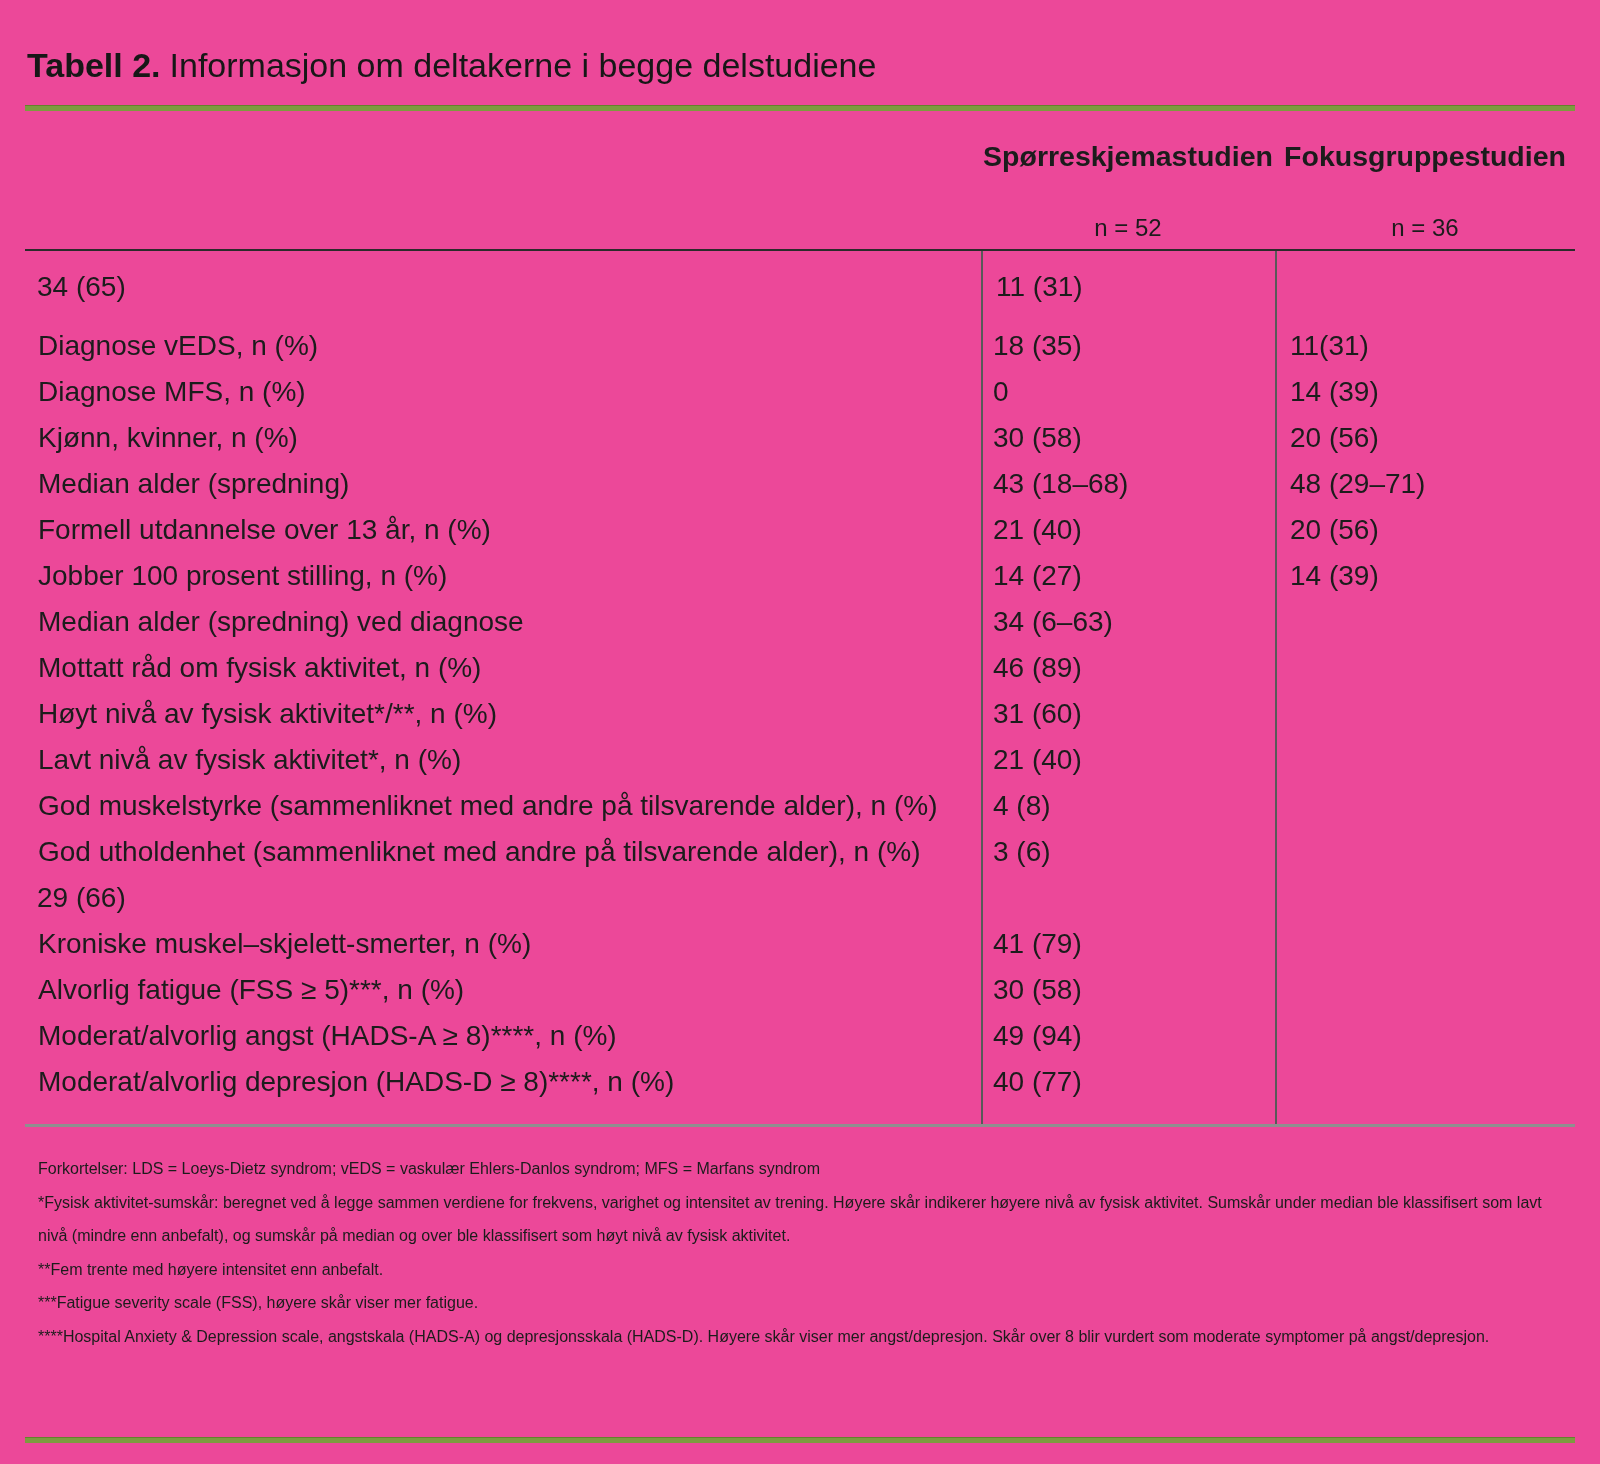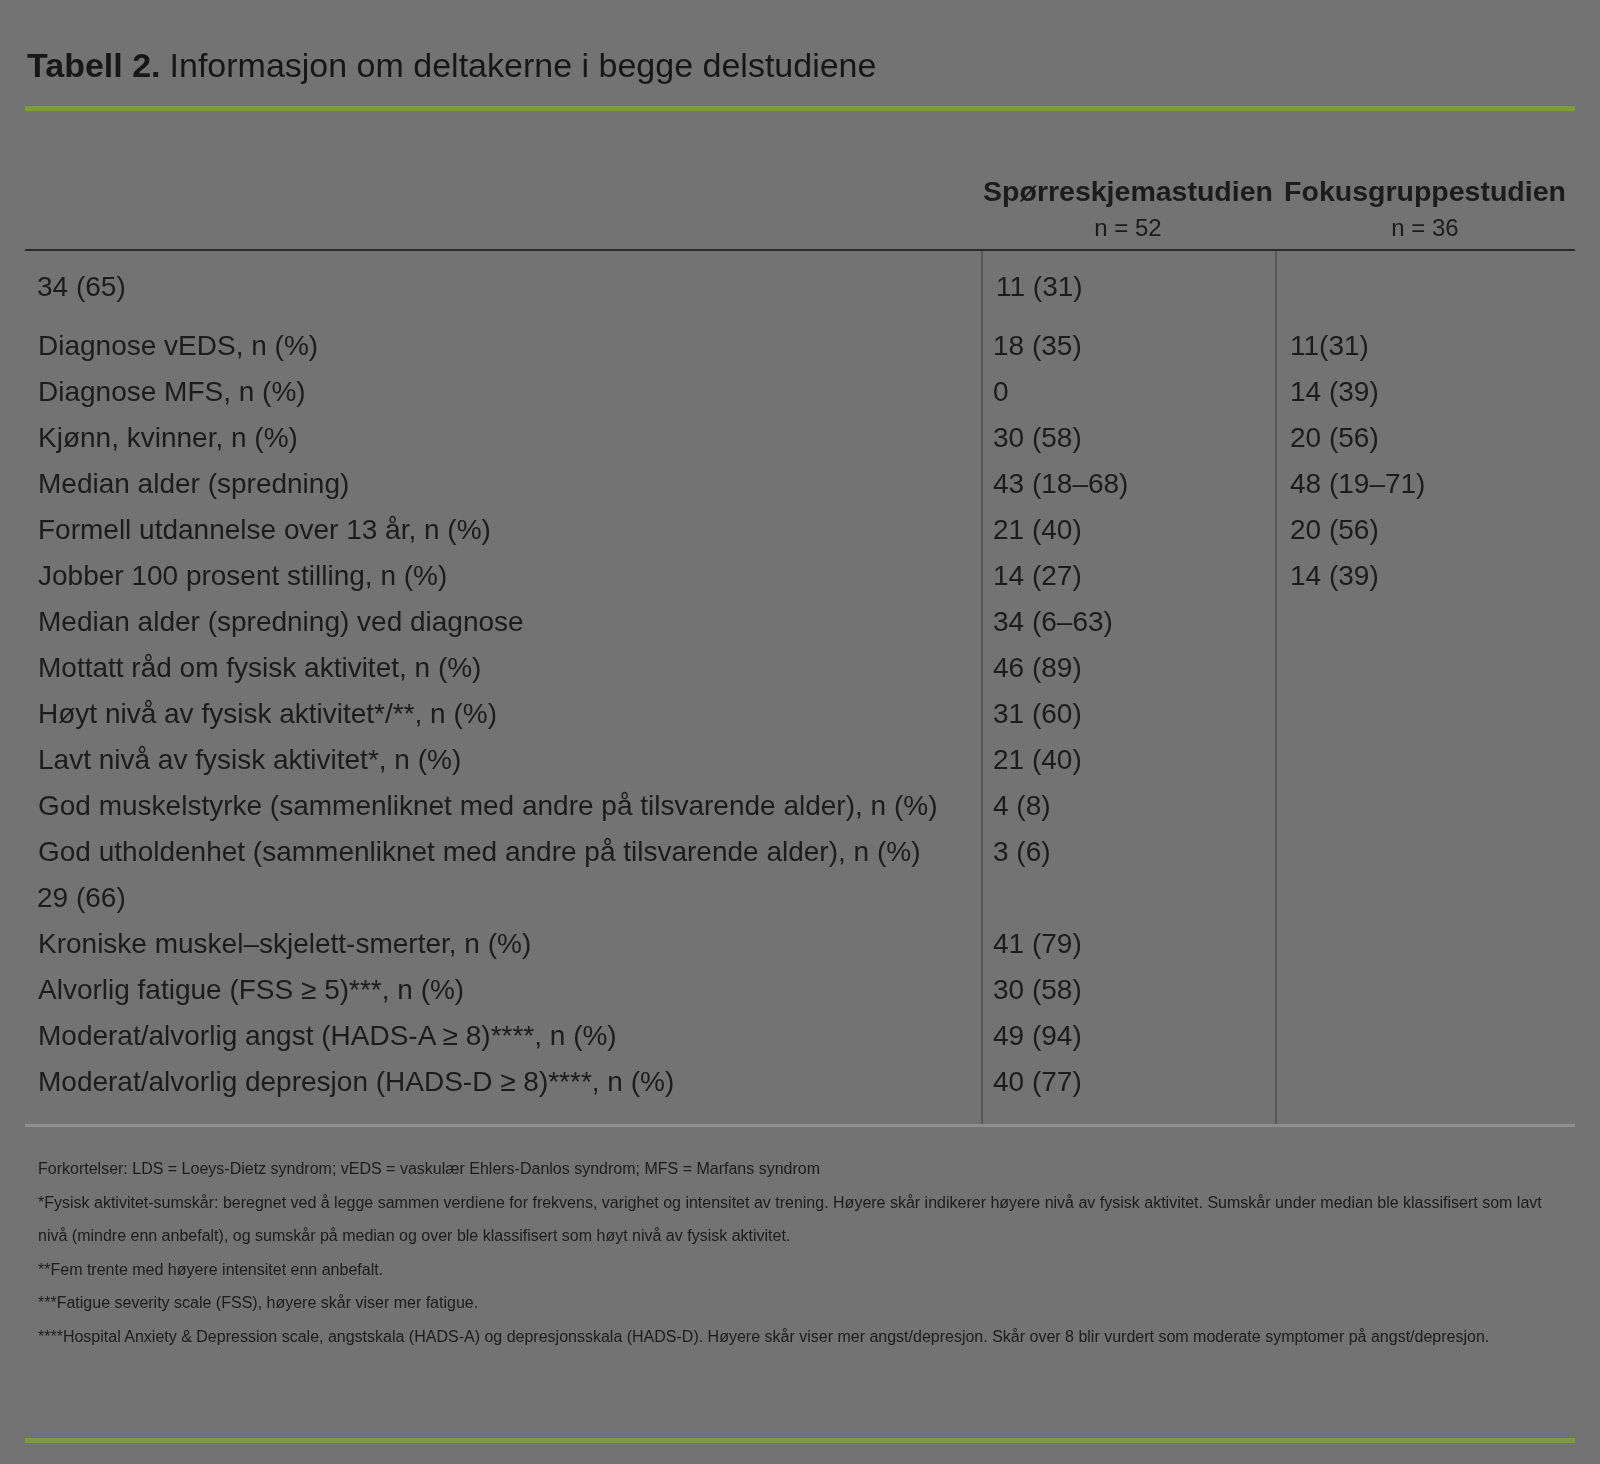--- a/index.html
+++ b/index.html
@@ -2,21 +2,21 @@
 <html lang="no"><head>
 <meta charset="utf-8">
 <style>
   html, body { margin: 0; padding: 0; background: #ffffff; }
   .page {
     position: relative;
     width: 1600px;
     height: 1464px;
     box-sizing: border-box;
     padding: 38px 25px 0 25px;
-    background: #737373;
+    background: #ec4899;
     font-family: "Liberation Sans", "DejaVu Sans", sans-serif;
     color: #1c1c1c;
     overflow: hidden;
   }
   .title {
     margin: 6px 0 0 2px;
     font-size: 34px;
     line-height: 42px;
     color: #171717;
     white-space: nowrap;
@@ -44,20 +44,21 @@
     grid-template-columns: 956px 294px 1fr;
     border-bottom: 2px solid #2b2b2b;
     box-sizing: border-box;
   }
   .hc {
     display: flex;
     flex-direction: column;
     justify-content: flex-end;
     align-items: center;
     padding-bottom: 3px;
+    gap: 35px;
   }
   .hname {
     font-weight: 700;
     font-size: 28.5px;
     line-height: 36px;
     white-space: nowrap;
   }
   .hn {
     font-weight: 400;
     font-size: 24px;
@@ -148,21 +149,21 @@
 
   <div class="trow">
     <div class="c c1">Kjønn, kvinner, n (%)</div>
     <div class="c c2">30 (58)</div>
     <div class="c c3">20 (56)</div>
   </div>
 
   <div class="trow">
     <div class="c c1">Median alder (spredning)</div>
     <div class="c c2">43 (18–68)</div>
-    <div class="c c3">48 (19–71)</div>
+    <div class="c c3">48 (29–71)</div>
   </div>
 
   <div class="trow">
     <div class="c c1">Formell utdannelse over 13 år, n (%)</div>
     <div class="c c2">21 (40)</div>
     <div class="c c3">20 (56)</div>
   </div>
 
   <div class="trow">
     <div class="c c1">Jobber 100 prosent stilling, n (%)</div>

